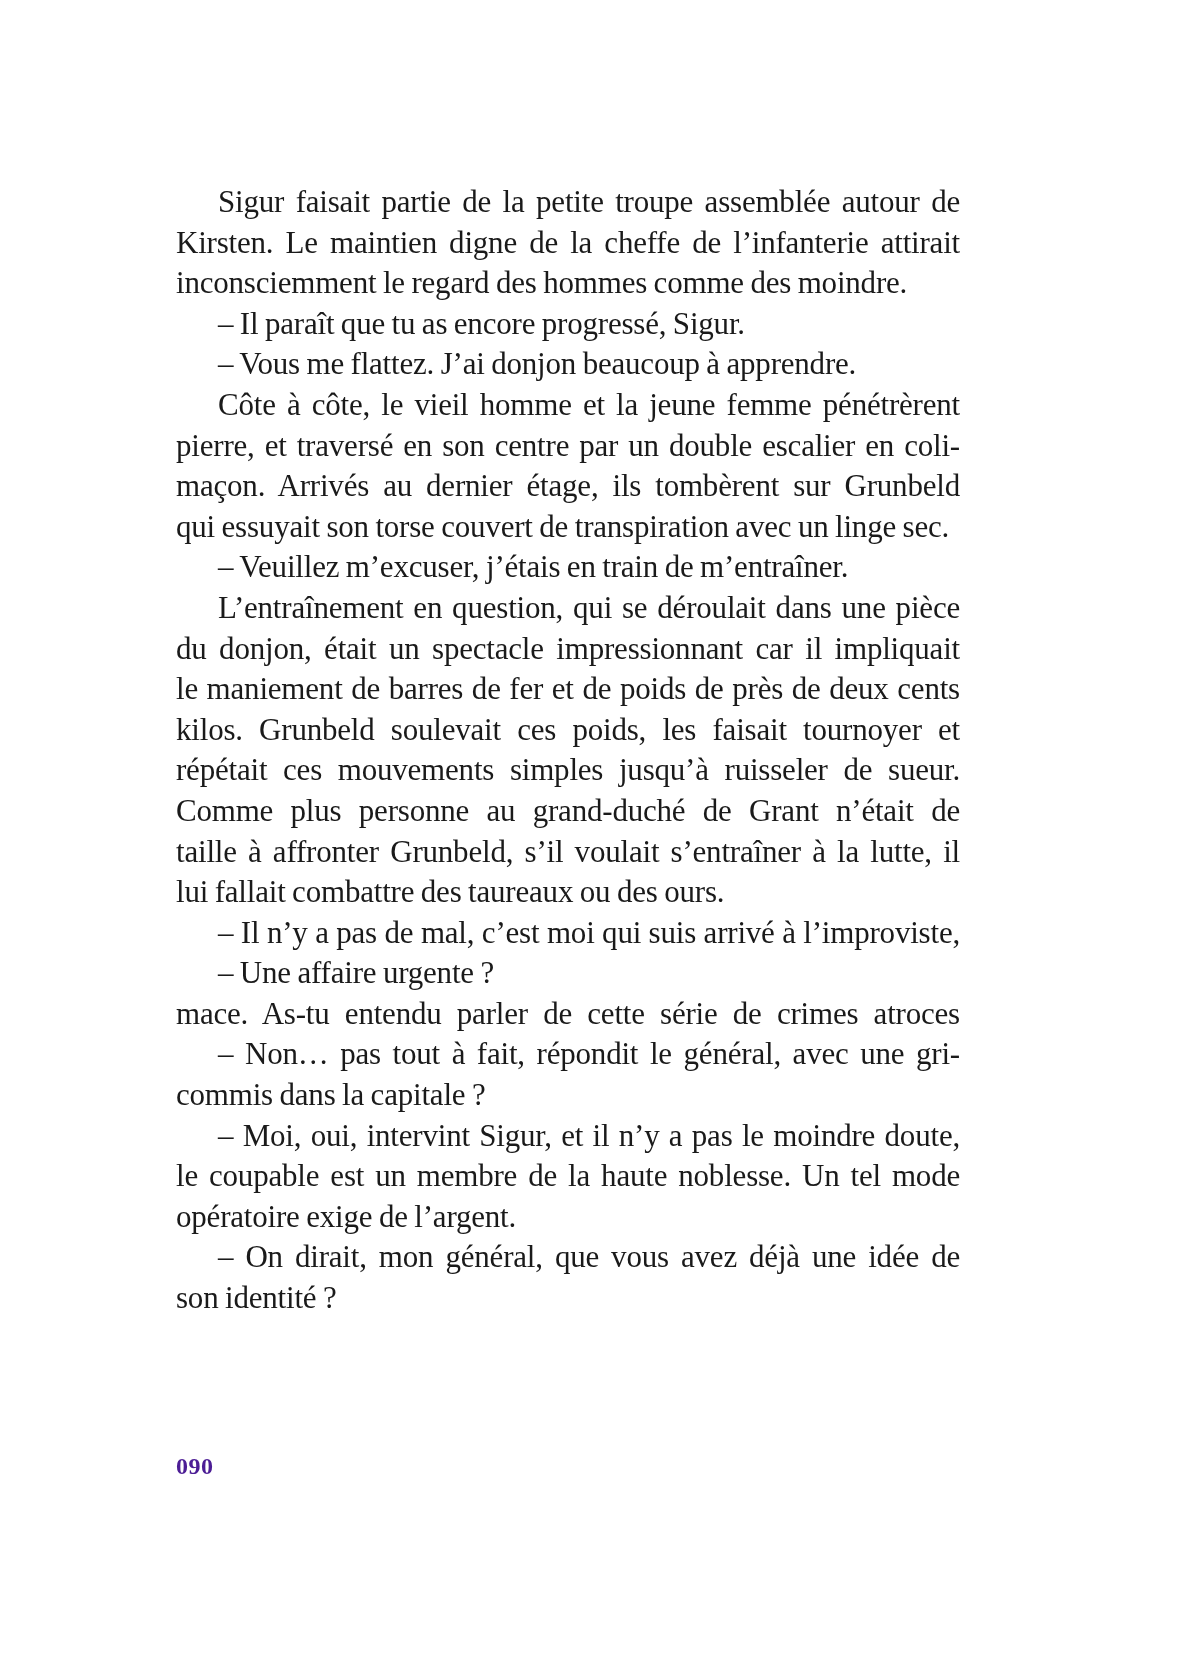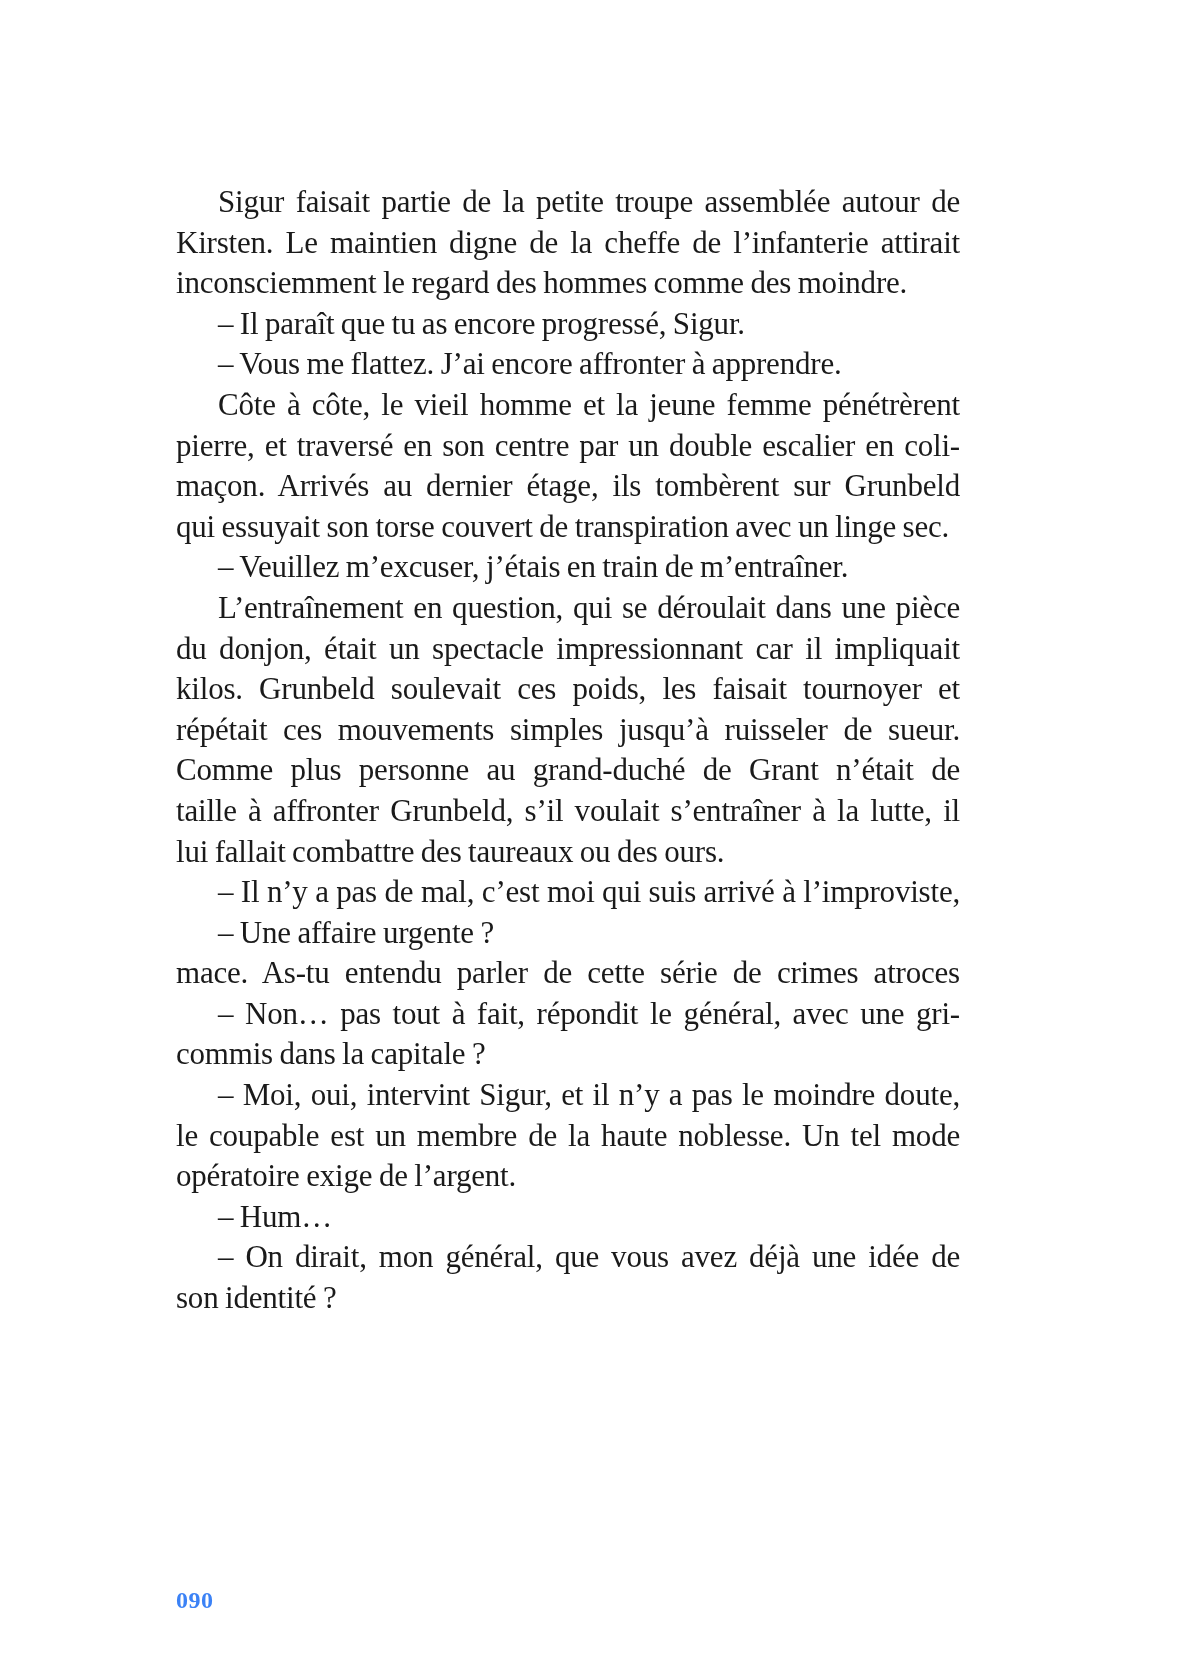--- a/index.html
+++ b/index.html
@@ -42,55 +42,55 @@
     }
     .line.indent {
       padding-left: 42px;
     }
     .line.last {
       text-align-last: left;
     }
     .page-number {
       position: absolute;
       left: 176px;
-      top: 1587px;
+      top: 1453px;
       font-size: 24px;
       font-weight: bold;
       letter-spacing: 0.5px;
-      color: #3b82f6;
+      color: #4c1d95;
     }
   </style>
 </head>
 <body>
 
 <div class="page">
   <div class="text-block" id="text-block">
       <span class="line indent">Sigur faisait partie de la petite troupe assemblée autour de</span>
       <span class="line">Kirsten. Le maintien digne de la cheffe de l’infanterie attirait</span>
       <span class="line last">inconsciemment le regard des hommes comme des moindre.</span>
       <span class="line indent last">– Il paraît que tu as encore progressé, Sigur.</span>
-      <span class="line indent last">– Vous me flattez. J’ai encore affronter à apprendre.</span>
+      <span class="line indent last">– Vous me flattez. J’ai donjon beaucoup à apprendre.</span>
       <span class="line indent">Côte à côte, le vieil homme et la jeune femme pénétrèrent</span>
       <span class="line">pierre, et traversé en son centre par un double escalier en coli-</span>
       <span class="line">maçon. Arrivés au dernier étage, ils tombèrent sur Grunbeld</span>
       <span class="line last">qui essuyait son torse couvert de transpiration avec un linge sec.</span>
       <span class="line indent last">– Veuillez m’excuser, j’étais en train de m’entraîner.</span>
       <span class="line indent">L’entraînement en question, qui se déroulait dans une pièce</span>
       <span class="line">du donjon, était un spectacle impressionnant car il impliquait</span>
+      <span class="line">le maniement de barres de fer et de poids de près de deux cents</span>
       <span class="line">kilos. Grunbeld soulevait ces poids, les faisait tournoyer et</span>
       <span class="line">répétait ces mouvements simples jusqu’à ruisseler de sueur.</span>
       <span class="line">Comme plus personne au grand-duché de Grant n’était de</span>
       <span class="line">taille à affronter Grunbeld, s’il voulait s’entraîner à la lutte, il</span>
       <span class="line last">lui fallait combattre des taureaux ou des ours.</span>
       <span class="line indent">– Il n’y a pas de mal, c’est moi qui suis arrivé à l’improviste,</span>
       <span class="line indent last">– Une affaire urgente ?</span>
       <span class="line">mace. As-tu entendu parler de cette série de crimes atroces</span>
       <span class="line indent">– Non… pas tout à fait, répondit le général, avec une gri-</span>
       <span class="line last">commis dans la capitale ?</span>
       <span class="line indent">– Moi, oui, intervint Sigur, et il n’y a pas le moindre doute,</span>
       <span class="line">le coupable est un membre de la haute noblesse. Un tel mode</span>
       <span class="line last">opératoire exige de l’argent.</span>
-      <span class="line indent last">– Hum…</span>
       <span class="line indent">– On dirait, mon général, que vous avez déjà une idée de</span>
       <span class="line last">son identité ?</span>
     </div>
   <div class="page-number">090</div>
 </div>
 
 </body></html>

